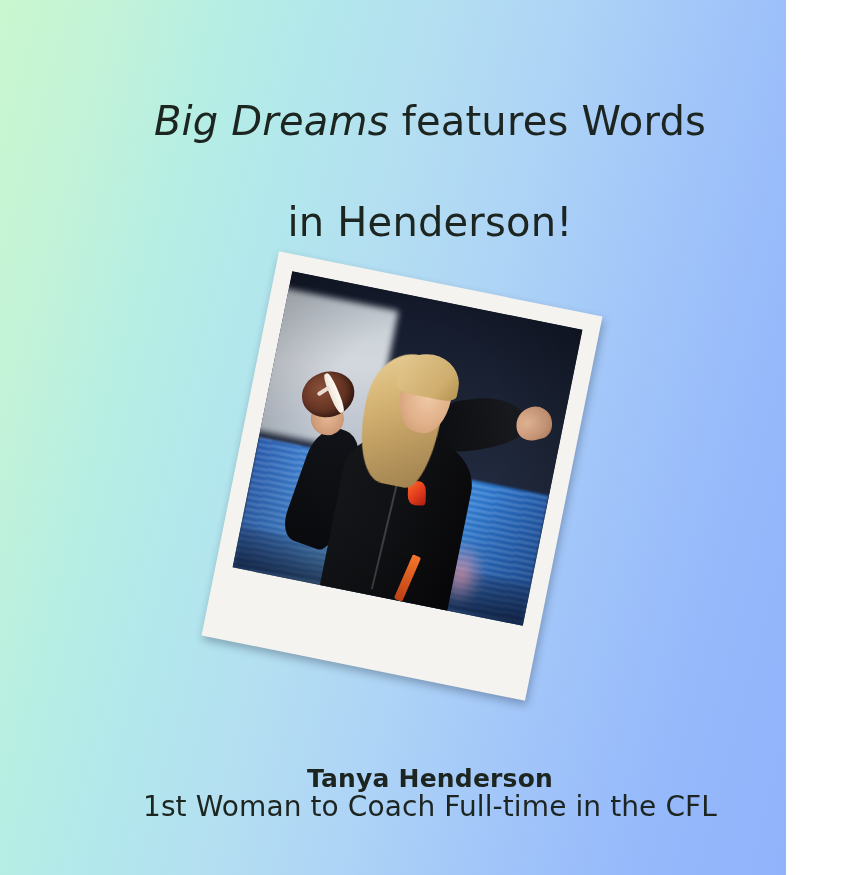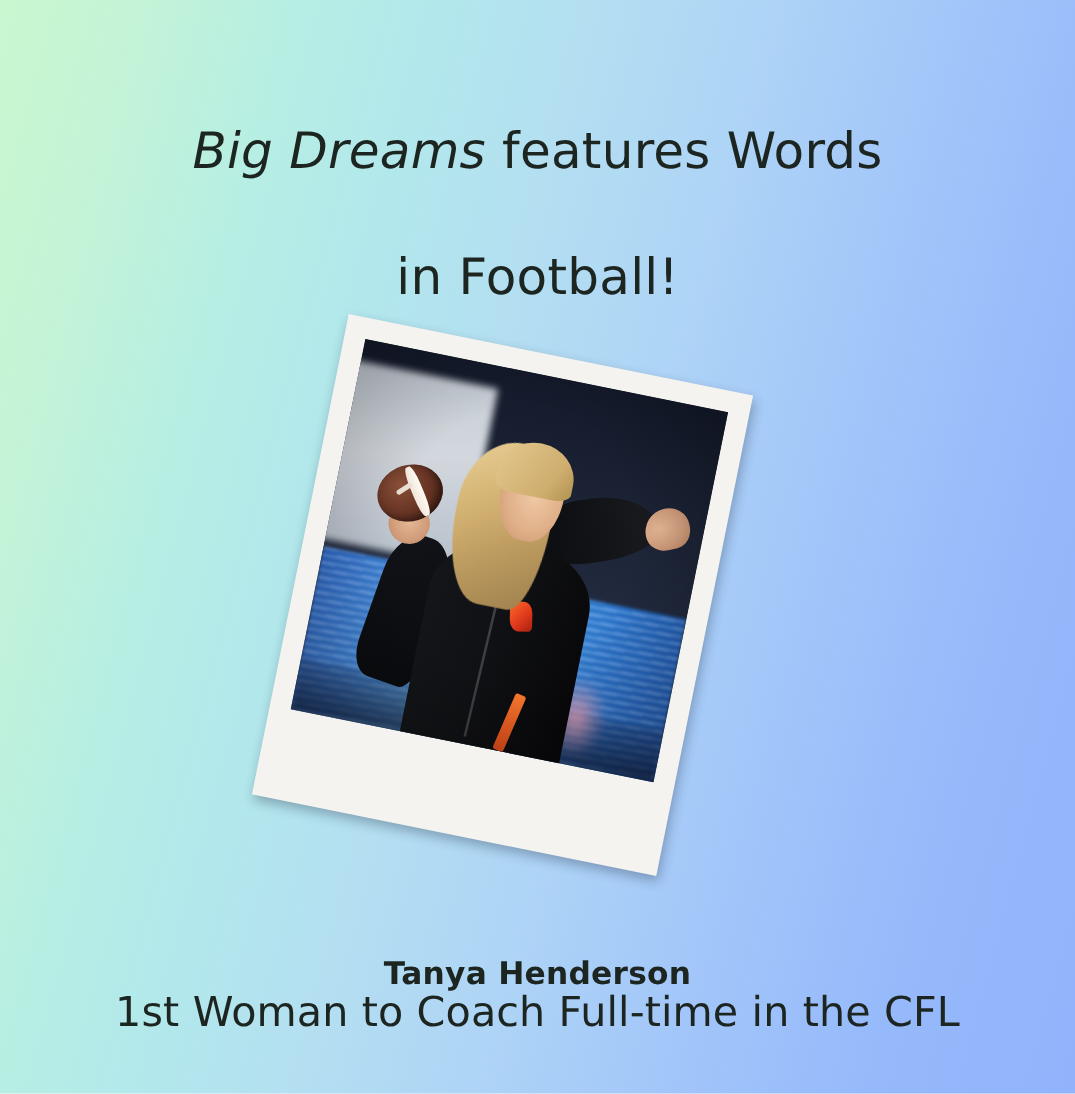--- a/index.html
+++ b/index.html
@@ -9,21 +9,21 @@
   }
   body {
     width: 860px;
     height: 875px;
     overflow: hidden;
     font-family: "DejaVu Sans", sans-serif;
   }
 
   #poster {
     position: relative;
-    width: 860px;
+    width: 786px;
     height: 875px;
     overflow: hidden;
     background:
       linear-gradient(105deg,
         #c9f7cf 0%,
         #c3f3d8 11%,
         #b6eee4 22%,
         #b2e8ec 32%,
         #b4dff1 43%,
         #aed4f6 56%,
@@ -301,35 +301,35 @@
   .credit-name {
     top: 748px;
     font-size: 25px;
     font-weight: 700;
     letter-spacing: 0.2px;
     line-height: 1.2;
     margin-top: 16px;
   }
   .credit-role {
     top: 790px;
-    font-size: 33px;
+    font-size: 28px;
     font-weight: 400;
     letter-spacing: 0.1px;
     line-height: 1.2;
   }
 </style>
 </head>
 <body>
 
 <div id="poster">
 
   <div class="headline">
     <span class="ital">Big Dreams</span><span> features Words</span><br>
     <br>
-    <span>in Football!</span>
+    <span>in Henderson!</span>
   </div>
 
   <div class="polaroid-wrap">
     <div class="polaroid">
 
       <div class="polaroid-photo">
         <div class="photo-scene">
           <div class="scene-wall"></div>
           <div class="scene-board"></div>
           <div class="scene-seats"></div>

